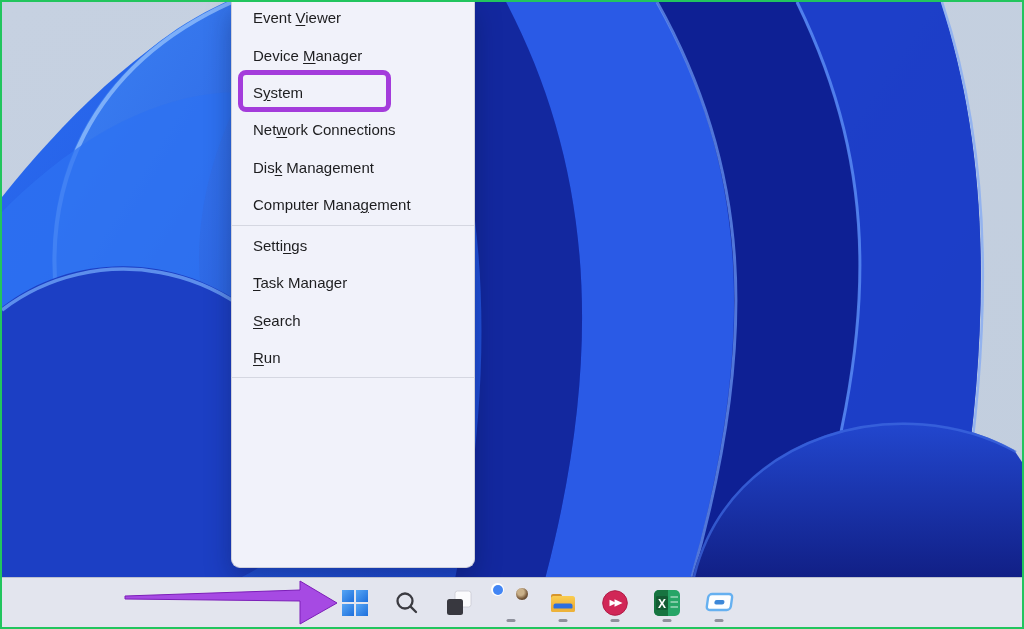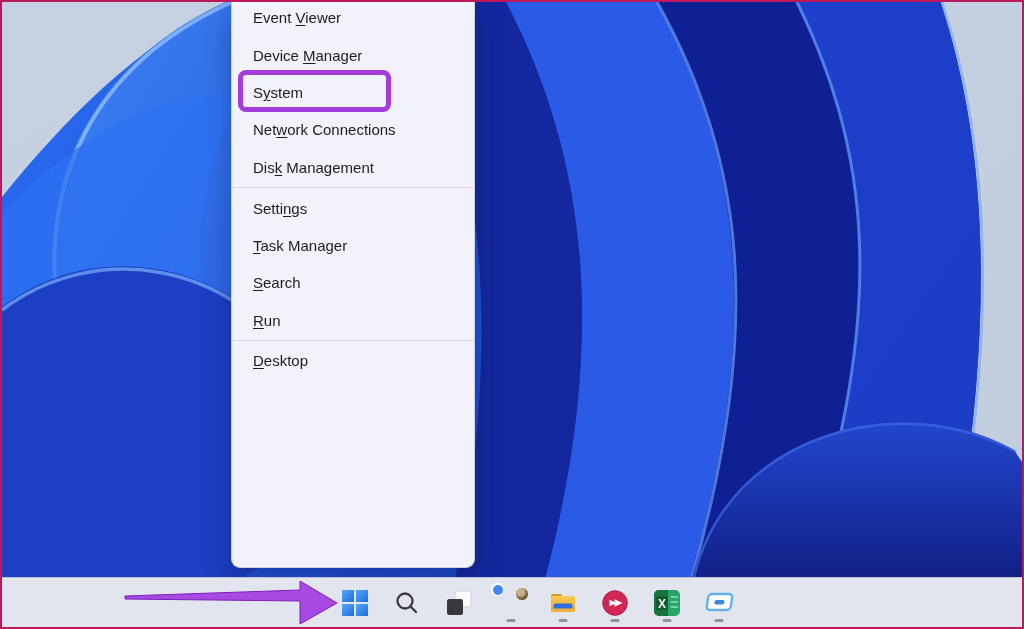--- a/index.html
+++ b/index.html
@@ -1,18 +1,18 @@
 <!DOCTYPE html>
 <html><head>
 <meta charset="utf-8">
 <style>
   html,body{margin:0;padding:0;background:#222;}
   .frame{
     position:relative;width:1024px;height:629px;box-sizing:border-box;
-    border:2px solid #be185d;overflow:hidden;
+    border:2px solid #22c55e;overflow:hidden;
     font-family:"Liberation Sans",sans-serif;
   }
   .desktop{position:absolute;inset:0;width:1020px;height:625px;}
   .wallpaper{position:absolute;left:0;top:0;z-index:0;}
 
   
   .context-menu{
     position:absolute;left:229px;top:0;width:244px;height:566px;z-index:2;
     background:#f1f2fa;border:1px solid #cfd0db;border-top:none;
     border-radius:0 0 9px 9px;box-sizing:border-box;
@@ -137,20 +137,24 @@
   <div class="menu-item">
     <span class="label">Net<span class="ukey">w</span>ork Connections</span>
 
   </div>
 
   <div class="menu-item">
     <span class="label">Dis<span class="ukey">k</span> Management</span>
 
   </div>
 
+  <div class="menu-item">
+    <span class="label">Computer Mana<span class="ukey">g</span>ement</span>
+
+  </div>
 
 
 
   <div class="menu-sep"></div>
 
   <div class="menu-item">
     <span class="label">Setti<span class="ukey">n</span>gs</span>
 
   </div>
 
@@ -166,24 +170,20 @@
   </div>
 
   <div class="menu-item">
     <span class="label"><span class="ukey">R</span>un</span>
 
   </div>
 
   <div class="menu-sep"></div>
 
 
-  <div class="menu-item">
-    <span class="label"><span class="ukey">D</span>esktop</span>
-
-  </div>
 </div>
     </div>
 
     <div class="taskbar">
       <div>
           <div class="tb-btn" style="left: 333px;">
   <svg width="26" height="26" viewBox="0 0 26 26">
     <defs>
                 <linearGradient id="winb" x1="0" y1="0" x2="1" y2="1">
       <stop offset="0" stop-color="#56a6f5"></stop>

